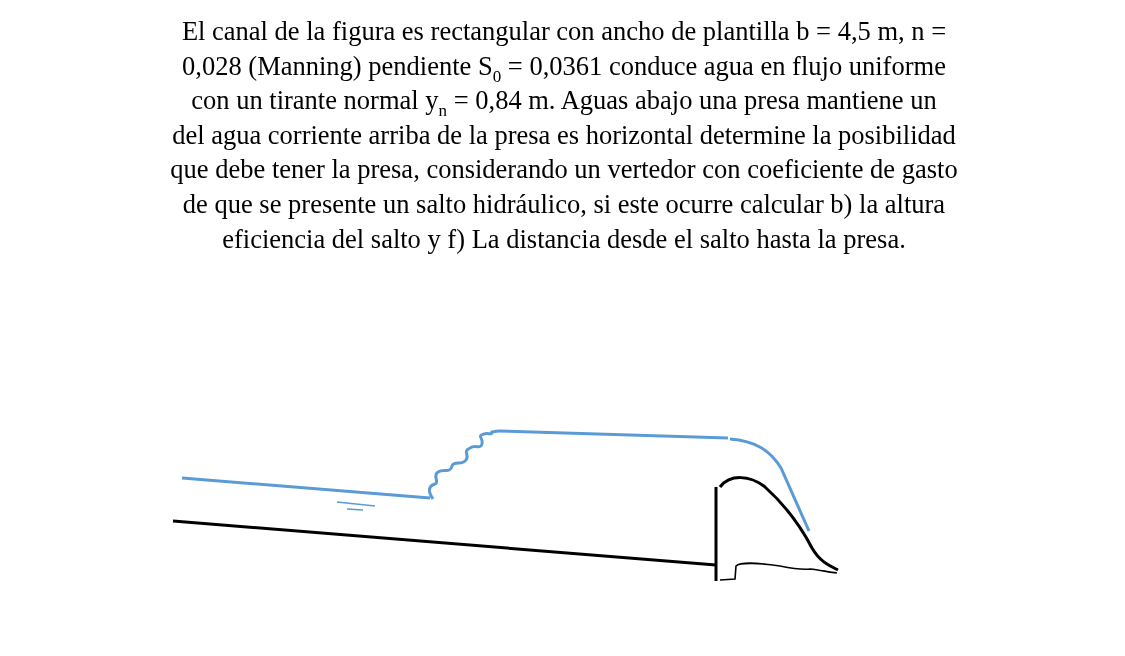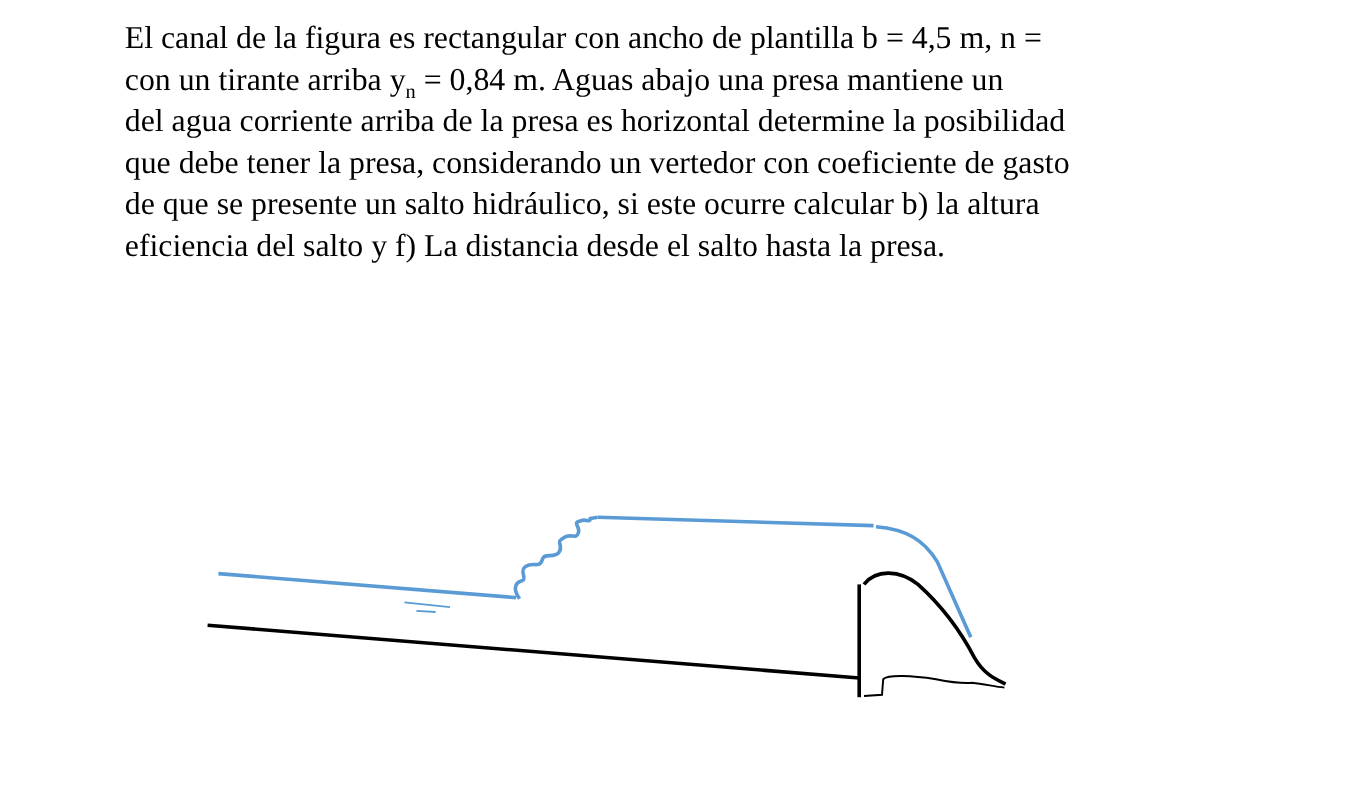--- a/index.html
+++ b/index.html
@@ -1,30 +1,31 @@
 <!DOCTYPE html>
 <html><head>
 <meta charset="utf-8">
 <style>
   html, body { margin:0; padding:0; background:#ffffff; }
   body { width:1125px; height:656px; position:relative; overflow:hidden; }
   .text-block {
     position:absolute; left:104px; top:14px; width:920px;
-    font-family:"Liberation Serif", serif; font-size:26.5px; color:#000;
+    font-family:"Liberation Serif", serif; font-size:26.5px; color:#000;text-align:center;
   }
   .line { display:block; white-space:nowrap; height:34.6px; line-height:34.6px; }
   sub { font-size:17px; vertical-align:-7px; line-height:0; }
   .figure { position:absolute; left:0; top:0; width:1125px; height:656px; }
 </style>
 </head>
 <body>
 
 <div class="text-block">
   <span class="line"><span>El canal de la figura es rectangular con ancho de plantilla b = 4,5 m, n =</span></span>
-  <span class="line"><span>con un tirante arriba y</span><sub>n</sub><span> = 0,84 m. Aguas abajo una presa mantiene un</span></span>
+  <span class="line"><span>0,028 (Manning) pendiente S</span><sub>0</sub><span> = 0,0361 conduce agua en flujo uniforme</span></span>
+  <span class="line"><span>con un tirante normal y</span><sub>n</sub><span> = 0,84 m. Aguas abajo una presa mantiene un</span></span>
   <span class="line"><span>del agua corriente arriba de la presa es horizontal determine la posibilidad</span></span>
   <span class="line"><span>que debe tener la presa, considerando un vertedor con coeficiente de gasto</span></span>
   <span class="line"><span>de que se presente un salto hidráulico, si este ocurre calcular b) la altura</span></span>
   <span class="line"><span>eficiencia del salto y f) La distancia desde el salto hasta la presa.</span></span>
 </div>
 
 <svg class="figure" viewBox="0 0 1125 656" xmlns="http://www.w3.org/2000/svg">
 
   <path d="M182 478 L430 498" stroke="#5b9bd5" stroke-width="3" fill="none"></path>
 

